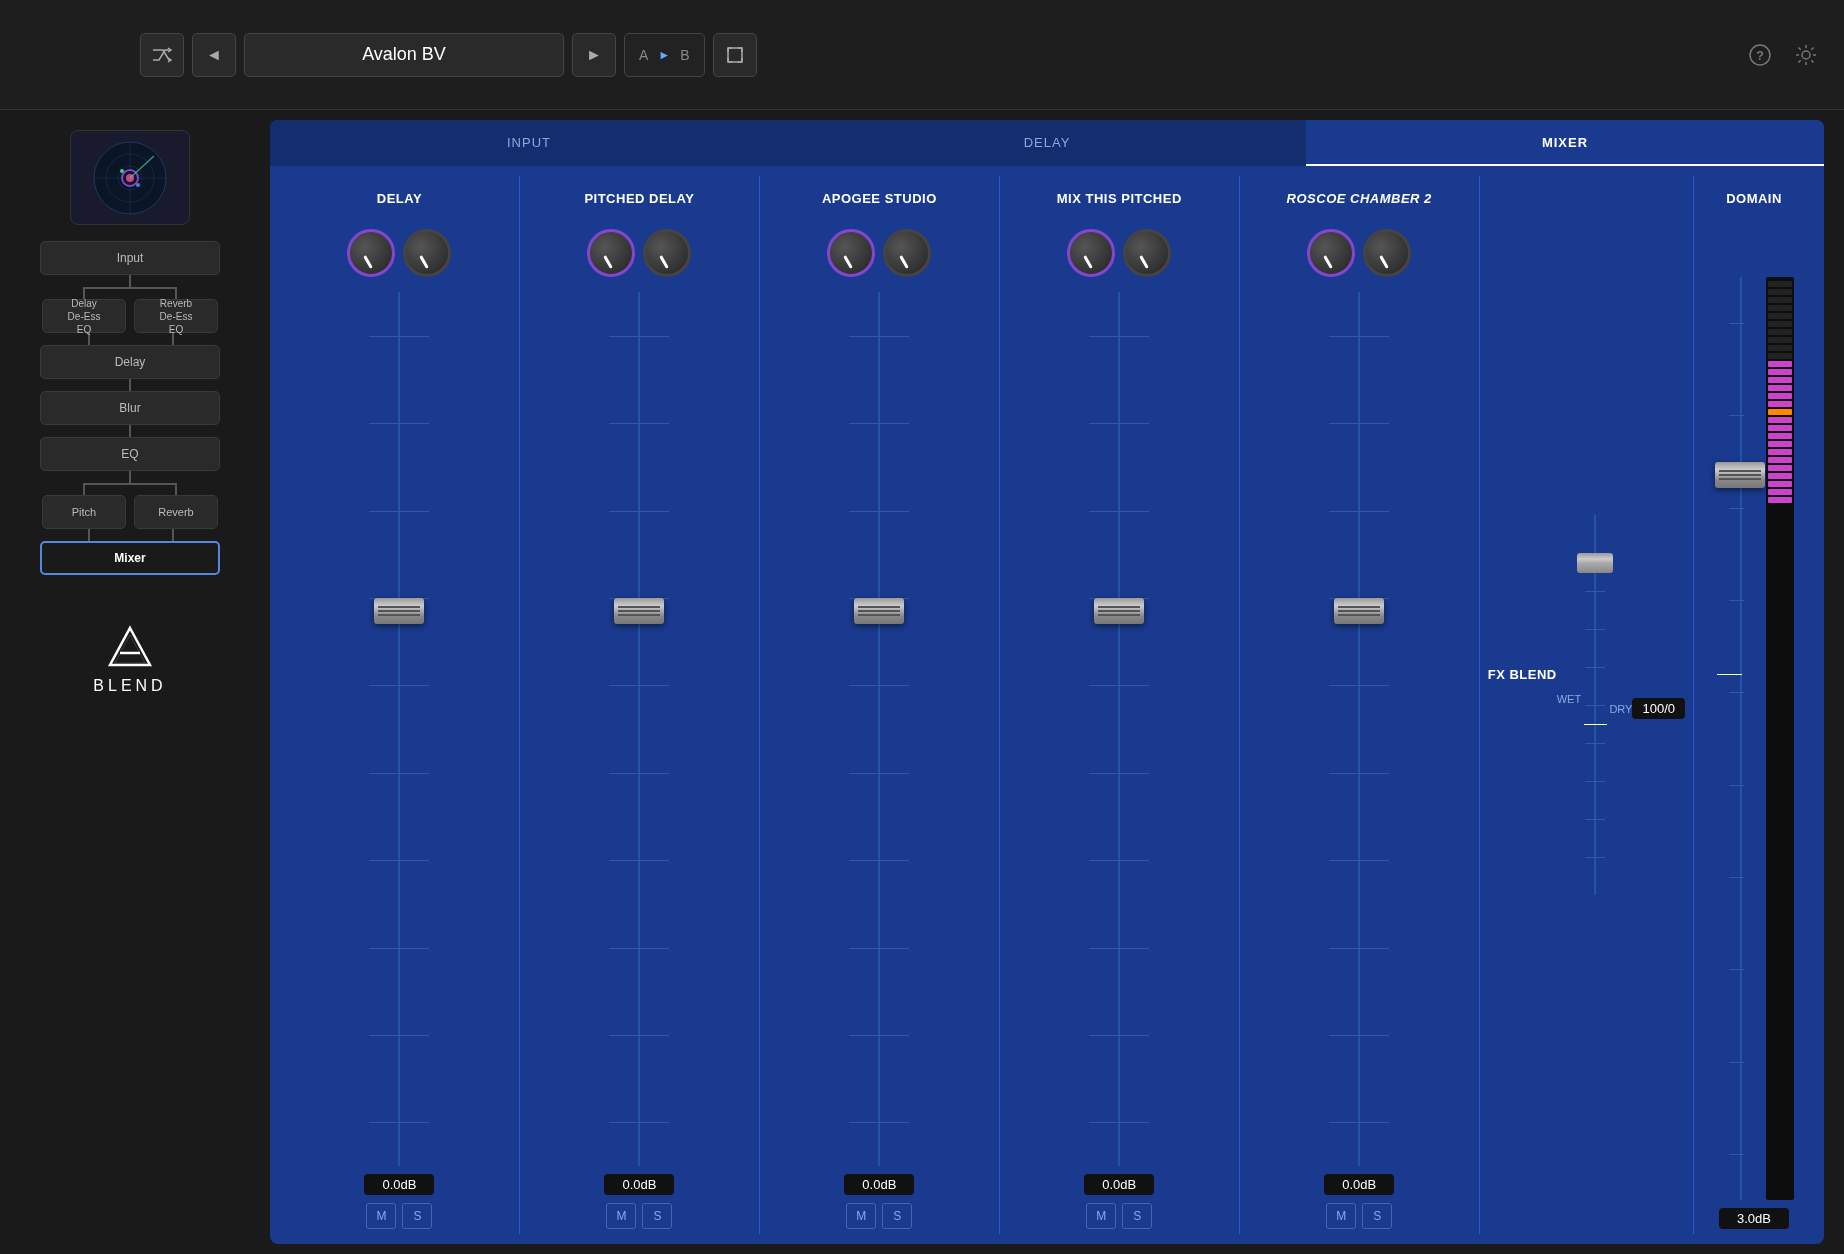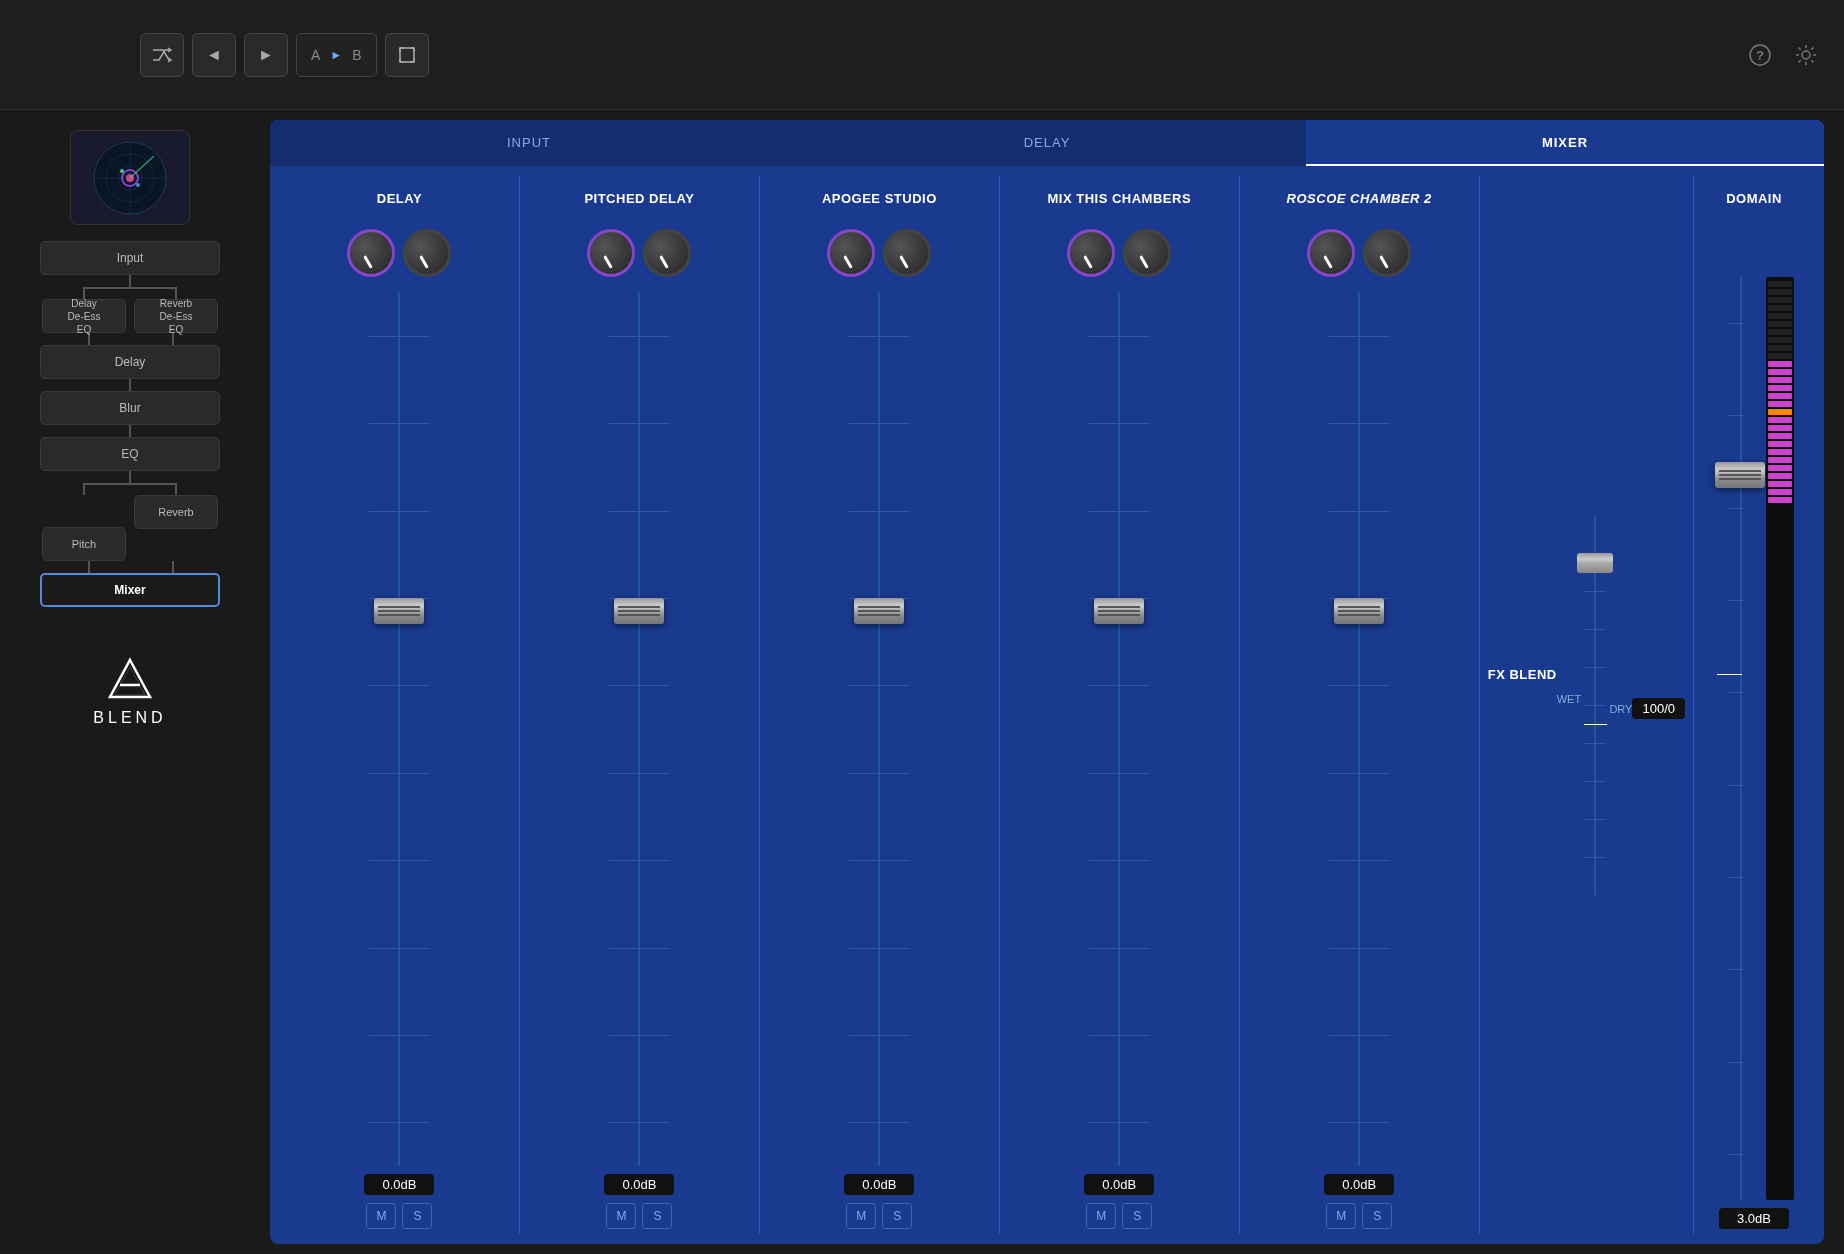--- a/index.html
+++ b/index.html
@@ -449,20 +449,23 @@
     <div class="transport-btn">
       <svg width="22" height="18" viewBox="0 0 22 18" fill="none">
         <path d="M2,4 L12,4 L18,14 L20,14" stroke="#aaa" stroke-width="1.5" fill="none"></path>
         <path d="M2,14 L8,14 L14,4 L20,4" stroke="#aaa" stroke-width="1.5" fill="none"></path>
         <polyline points="17,2 20,4 17,6" stroke="#aaa" stroke-width="1.5" fill="none"></polyline>
         <polyline points="17,12 20,14 17,16" stroke="#aaa" stroke-width="1.5" fill="none"></polyline>
       </svg>
     </div>
     <div class="transport-btn">
       <span>◄</span>
+    </div>
+    <div class="preset-name">
+      <span>Avalon BV</span>
     </div>
     <div class="transport-btn">
       <span>►</span>
     </div>
 
     <div class="ab-group">
       <span class="ab-btn">A</span>
       <span class="ab-play">►</span>
       <span class="ab-btn">B</span>
     </div>
@@ -555,21 +558,21 @@
         <span>Blur</span>
       </div>
       <div class="sig-line-v"></div>
       <div class="sig-node">
         <span>EQ</span>
       </div>
       <div class="sig-line-v"></div>
 
       <div style="display:flex; gap:8px; align-items:flex-start; position:relative;">
         <div style="position:absolute; top:0; left:50%; width:90px; height:2px; background:#555; transform:translateX(-50%);"></div>
-        <div style="display:flex; flex-direction:column; align-items:center;gap:32px;">
+        <div style="display:flex; flex-direction:column; align-items:center;">
           <div style="width:2px; height:12px; background:#555;"></div>
           <div class="sig-node-sm">Pitch</div>
         </div>
         <div style="display:flex; flex-direction:column; align-items:center;">
           <div style="width:2px; height:12px; background:#555;"></div>
           <div class="sig-node-sm">Reverb</div>
         </div>
       </div>
 
       <div style="display:flex; gap:8px;">
@@ -717,21 +720,21 @@
             <span>M</span>
           </div>
           <div class="ms-btn">
             <span>S</span>
           </div>
         </div>
       </div>
 
       <div class="channel-strip">
         <div class="channel-name">
-          <span>MIX THIS CHAMBERS</span>
+          <span>MIX THIS PITCHED</span>
         </div>
         <div class="knobs-row">
           <div class="knob"></div>
           <div class="knob no-purple"></div>
         </div>
         <div class="channel-fader-wrapper" style="min-height:380px; position:relative;">
           <div class="fader-center-line"></div>
           <div class="fader-ticks">
             <div class="ftick" style="top:5%;"></div>
             <div class="ftick" style="top:15%;"></div>

